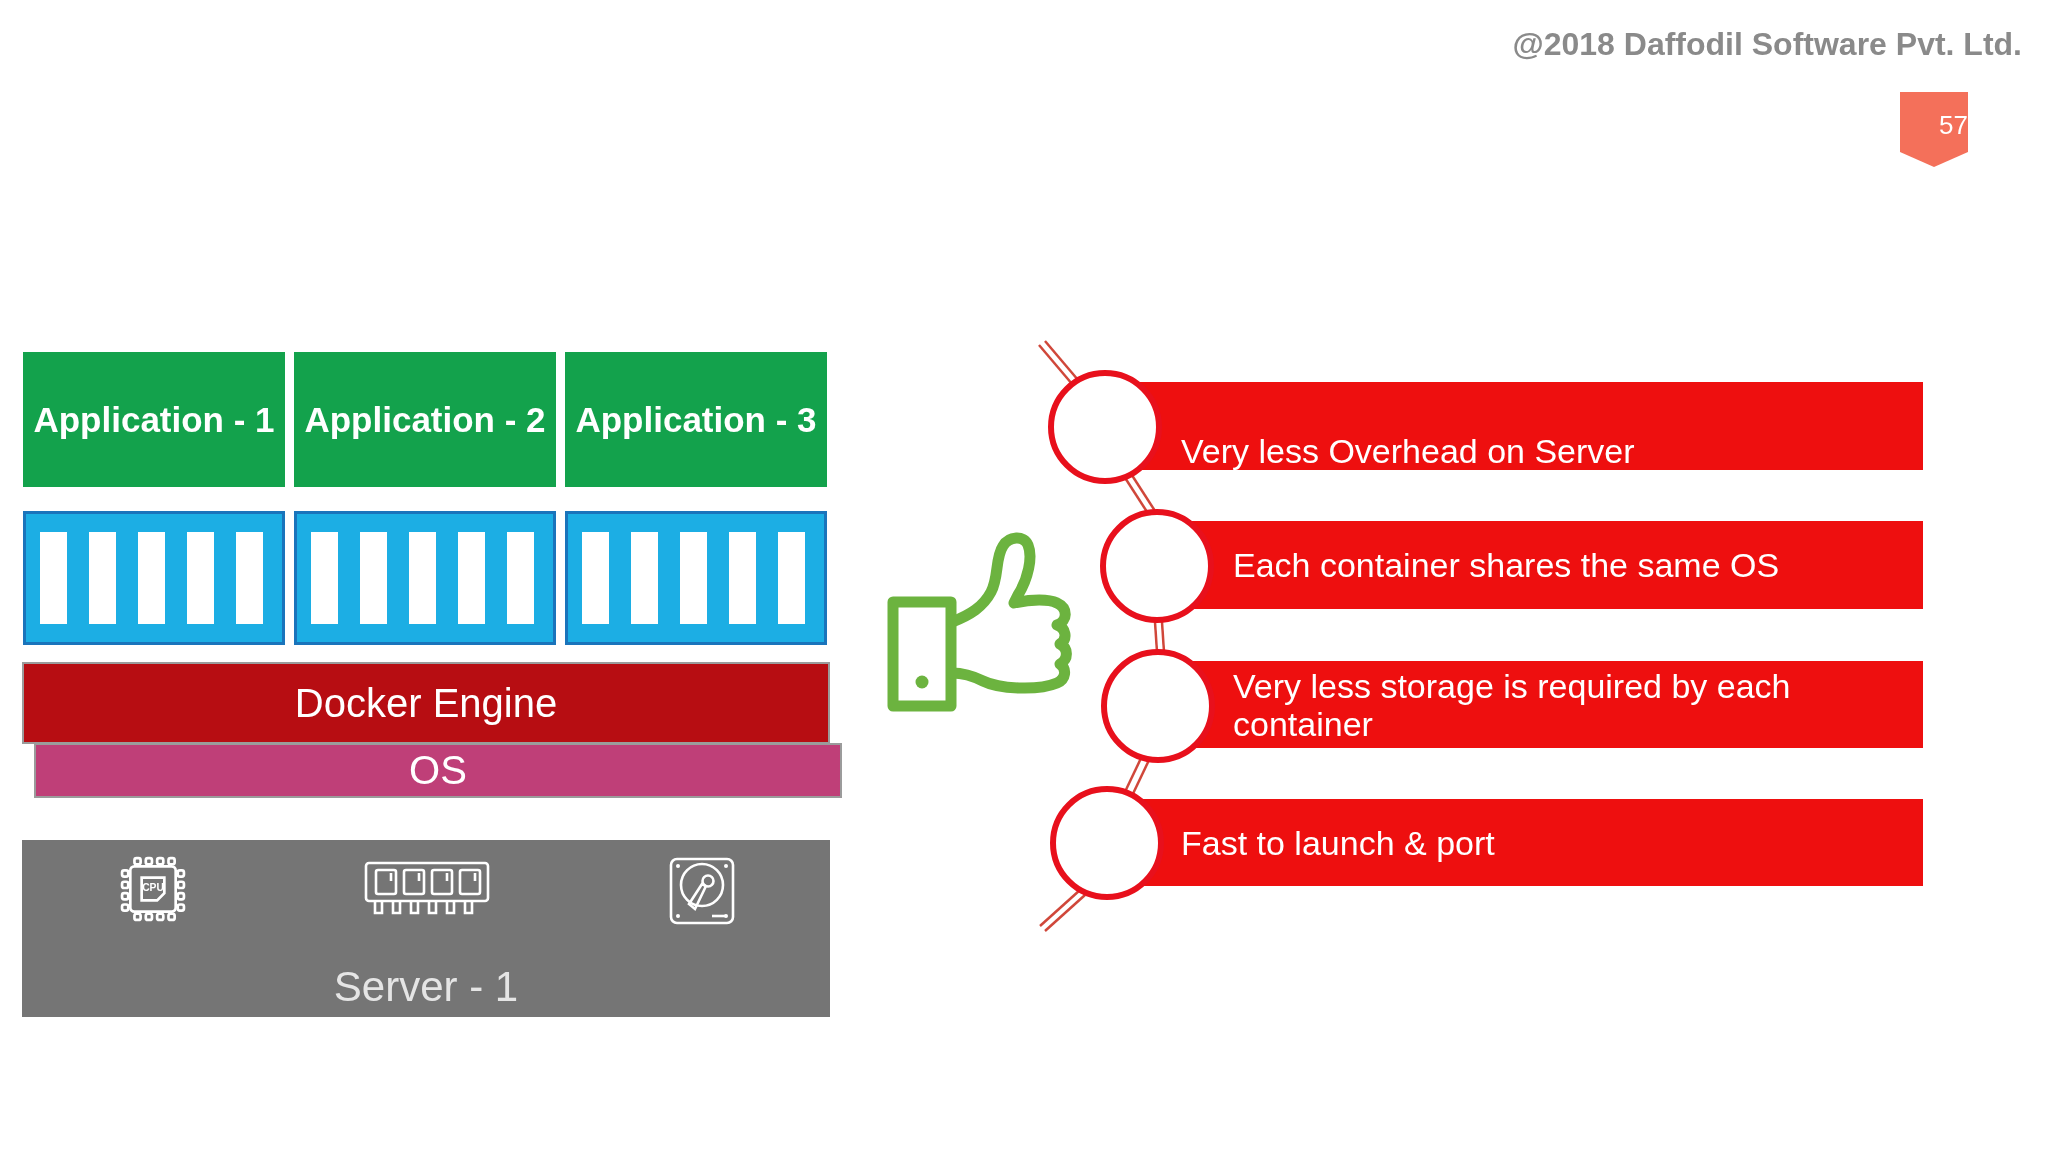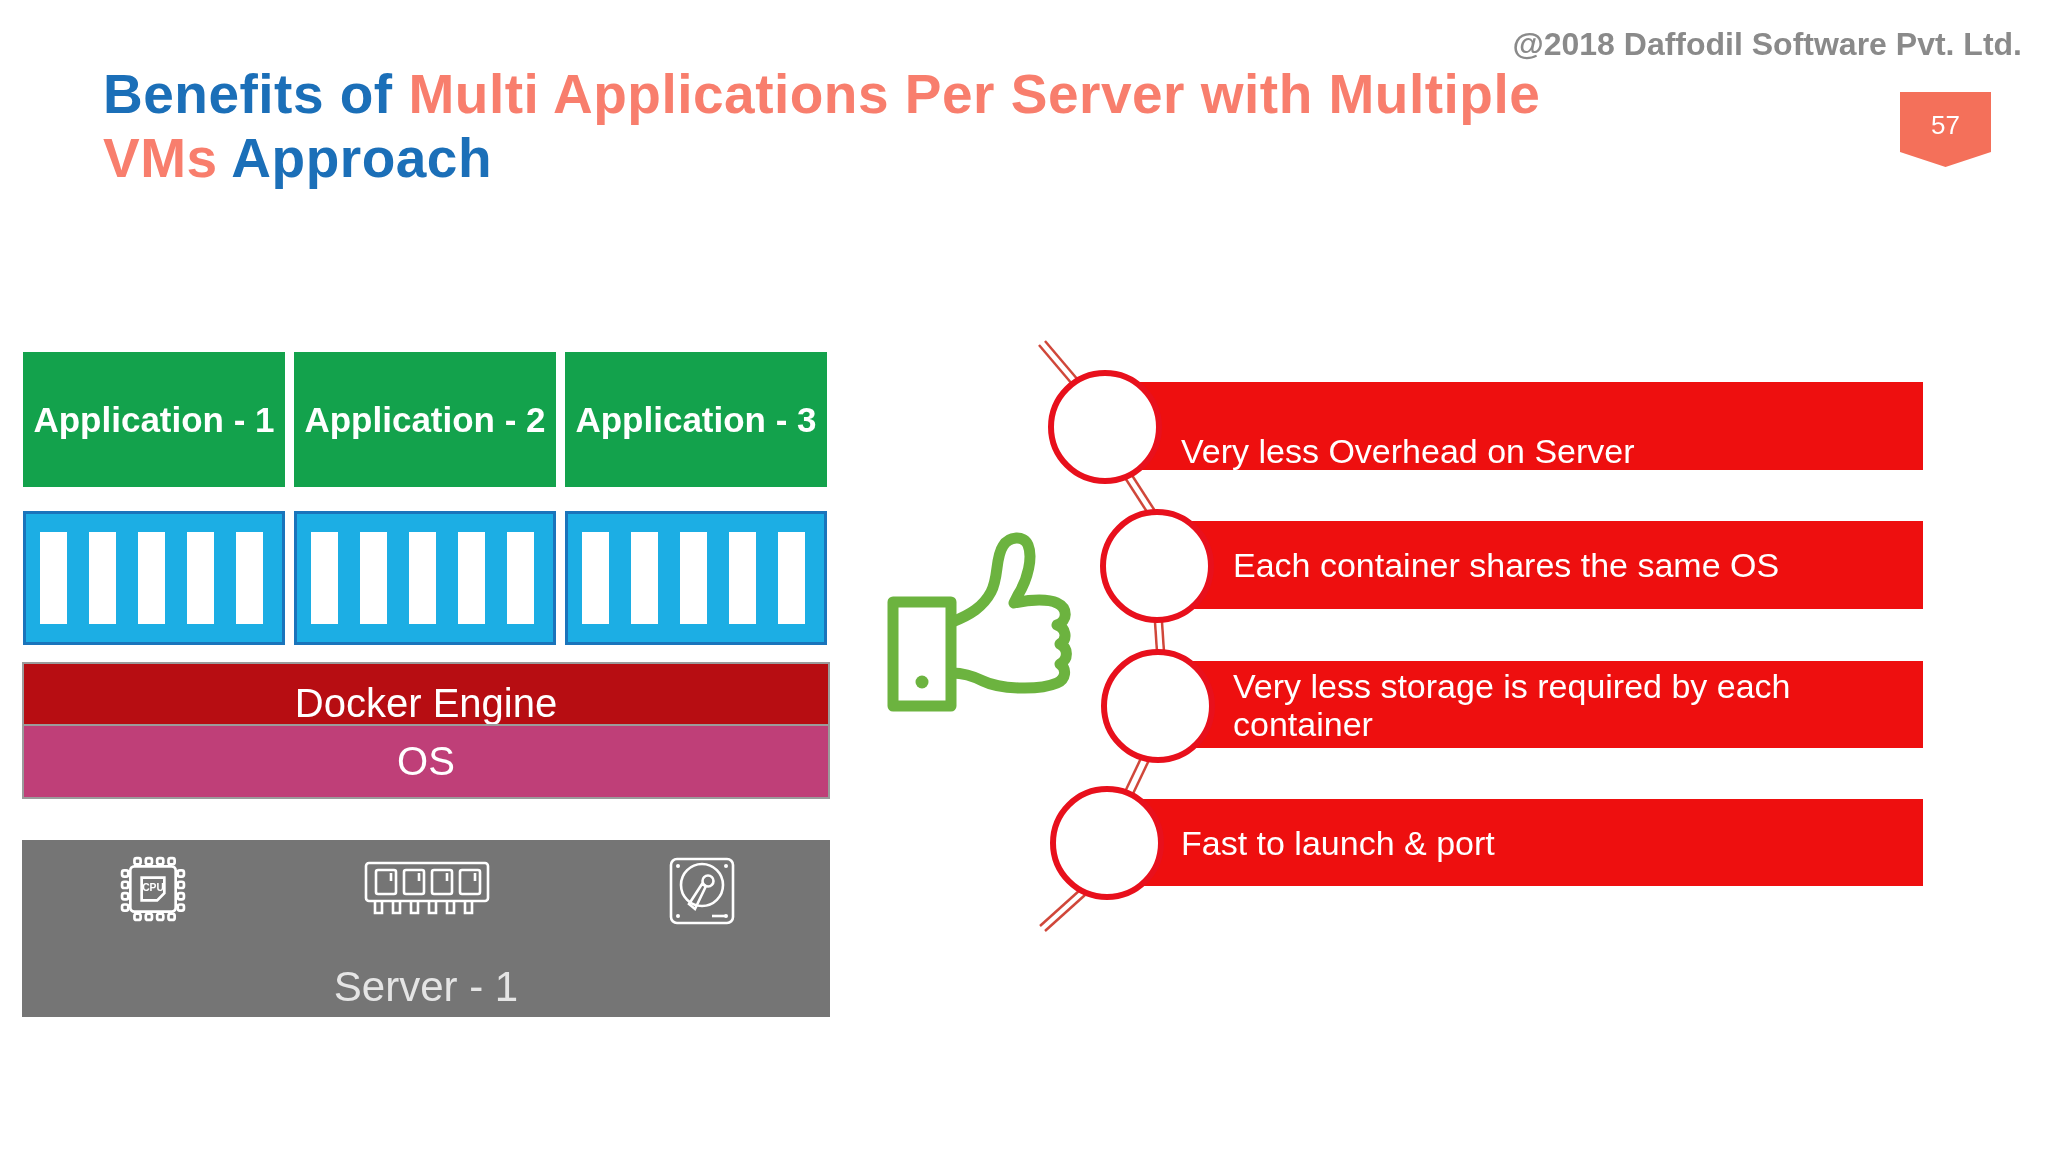--- a/index.html
+++ b/index.html
@@ -1,44 +1,44 @@
 <!DOCTYPE html>
 <html><head>
 <meta charset="utf-8">
 <style>
   html,body{margin:0;padding:0;background:#fff;}
   .slide{position:relative;width:2048px;height:1152px;background:#ffffff;overflow:hidden;
          font-family:"Liberation Sans",sans-serif;}
 
   
   .copyright{position:absolute;top:26px;right:26px;font-size:32px;font-weight:bold;color:#8a8a8a;}
-  .badge{position:absolute;left:1900px;top:92px;width:91px;height:75px;background:#f4705a;
+  .badge{position:absolute;left:1900px;top:92px;width:68px;height:75px;background:#f4705a;
          clip-path:polygon(0 0,100% 0,100% 80%,50% 100%,0 80%);
-         display:flex;justify-content:center;align-items:flex-start;}
+         display:flex;justify-content:flex-end;align-items:flex-start;}
   .badge span{color:#fff;font-size:26px;margin-top:18px;}
   .title{position:absolute;left:103px;top:62px;width:1600px;margin:0;
          font-size:55px;font-weight:bold;line-height:64px;letter-spacing:0.5px;}
   .title .blue{color:#1b6fb8;}
   .title .salmon{color:#f87e6d;}
 
   
   .app-box{position:absolute;top:352px;width:262px;height:135px;background:#13a24c;
            display:flex;align-items:center;justify-content:center;}
   .app-box span{color:#fff;font-size:35px;font-weight:bold;}
   .x0{left:23px;} .x1{left:294px;} .x2{left:565px;}
 
   .cont-box{position:absolute;top:511px;width:262px;height:134px;background:#1caee4;
             border:3px solid #1a74bb;box-sizing:border-box;}
   .stripes{position:absolute;left:14px;right:11px;top:18px;bottom:18px;
            background:repeating-linear-gradient(90deg,#ffffff 0 27px,#1caee4 27px 49px);}
 
   .bar{position:absolute;left:22px;width:808px;box-sizing:border-box;
        display:flex;align-items:center;justify-content:center;color:#fff;}
   .docker{top:662px;height:82px;background:#b70d12;border:2px solid #9b9b9b;font-size:40px;}
-  .os{top:724px;height:75px;background:#bf3f78;border:2px solid #9b9b9b;font-size:40px;}
+  .os{top:743px;height:55px;background:#bf3f78;border:2px solid #9b9b9b;font-size:40px;margin-left:12px;}
   .server{top:840px;height:177px;background:#757575;}
   .server-label{position:absolute;left:0;right:0;bottom:6px;text-align:center;
                 color:#e5e5e5;font-size:42px;}
   .sicon{position:absolute;top:16px;}
   .cpu-pos{left:98px;} .ram-pos{left:341px;} .hdd-pos{left:646px;}
 
   
   .banner{position:absolute;background:#ee0f0f;display:flex;align-items:center;z-index:2;}
   .banner span{color:#fff;font-size:34px;line-height:38px;}
   .b1{left:1105px;top:382px;width:818px;height:88px;padding-left:76px;box-sizing:border-box;align-items:flex-end;}
@@ -57,21 +57,20 @@
 </style>
 </head>
 <body>
 
 <div class="slide">
 
   <div class="copyright">@2018 Daffodil Software Pvt. Ltd.</div>
   <div class="badge">
     <span>57</span>
   </div>
-  <h1 class="title"><span class="blue">Benefits of</span> <span class="salmon">Multi Applications Per Server with Multiple</span><br><span class="salmon">VMs</span> <span class="blue">Approach</span></h1>
 
   <div class="app-box x0">
     <span>Application - 1</span>
   </div>
   <div class="app-box x1">
     <span>Application - 2</span>
   </div>
   <div class="app-box x2">
     <span>Application - 3</span>
   </div>

